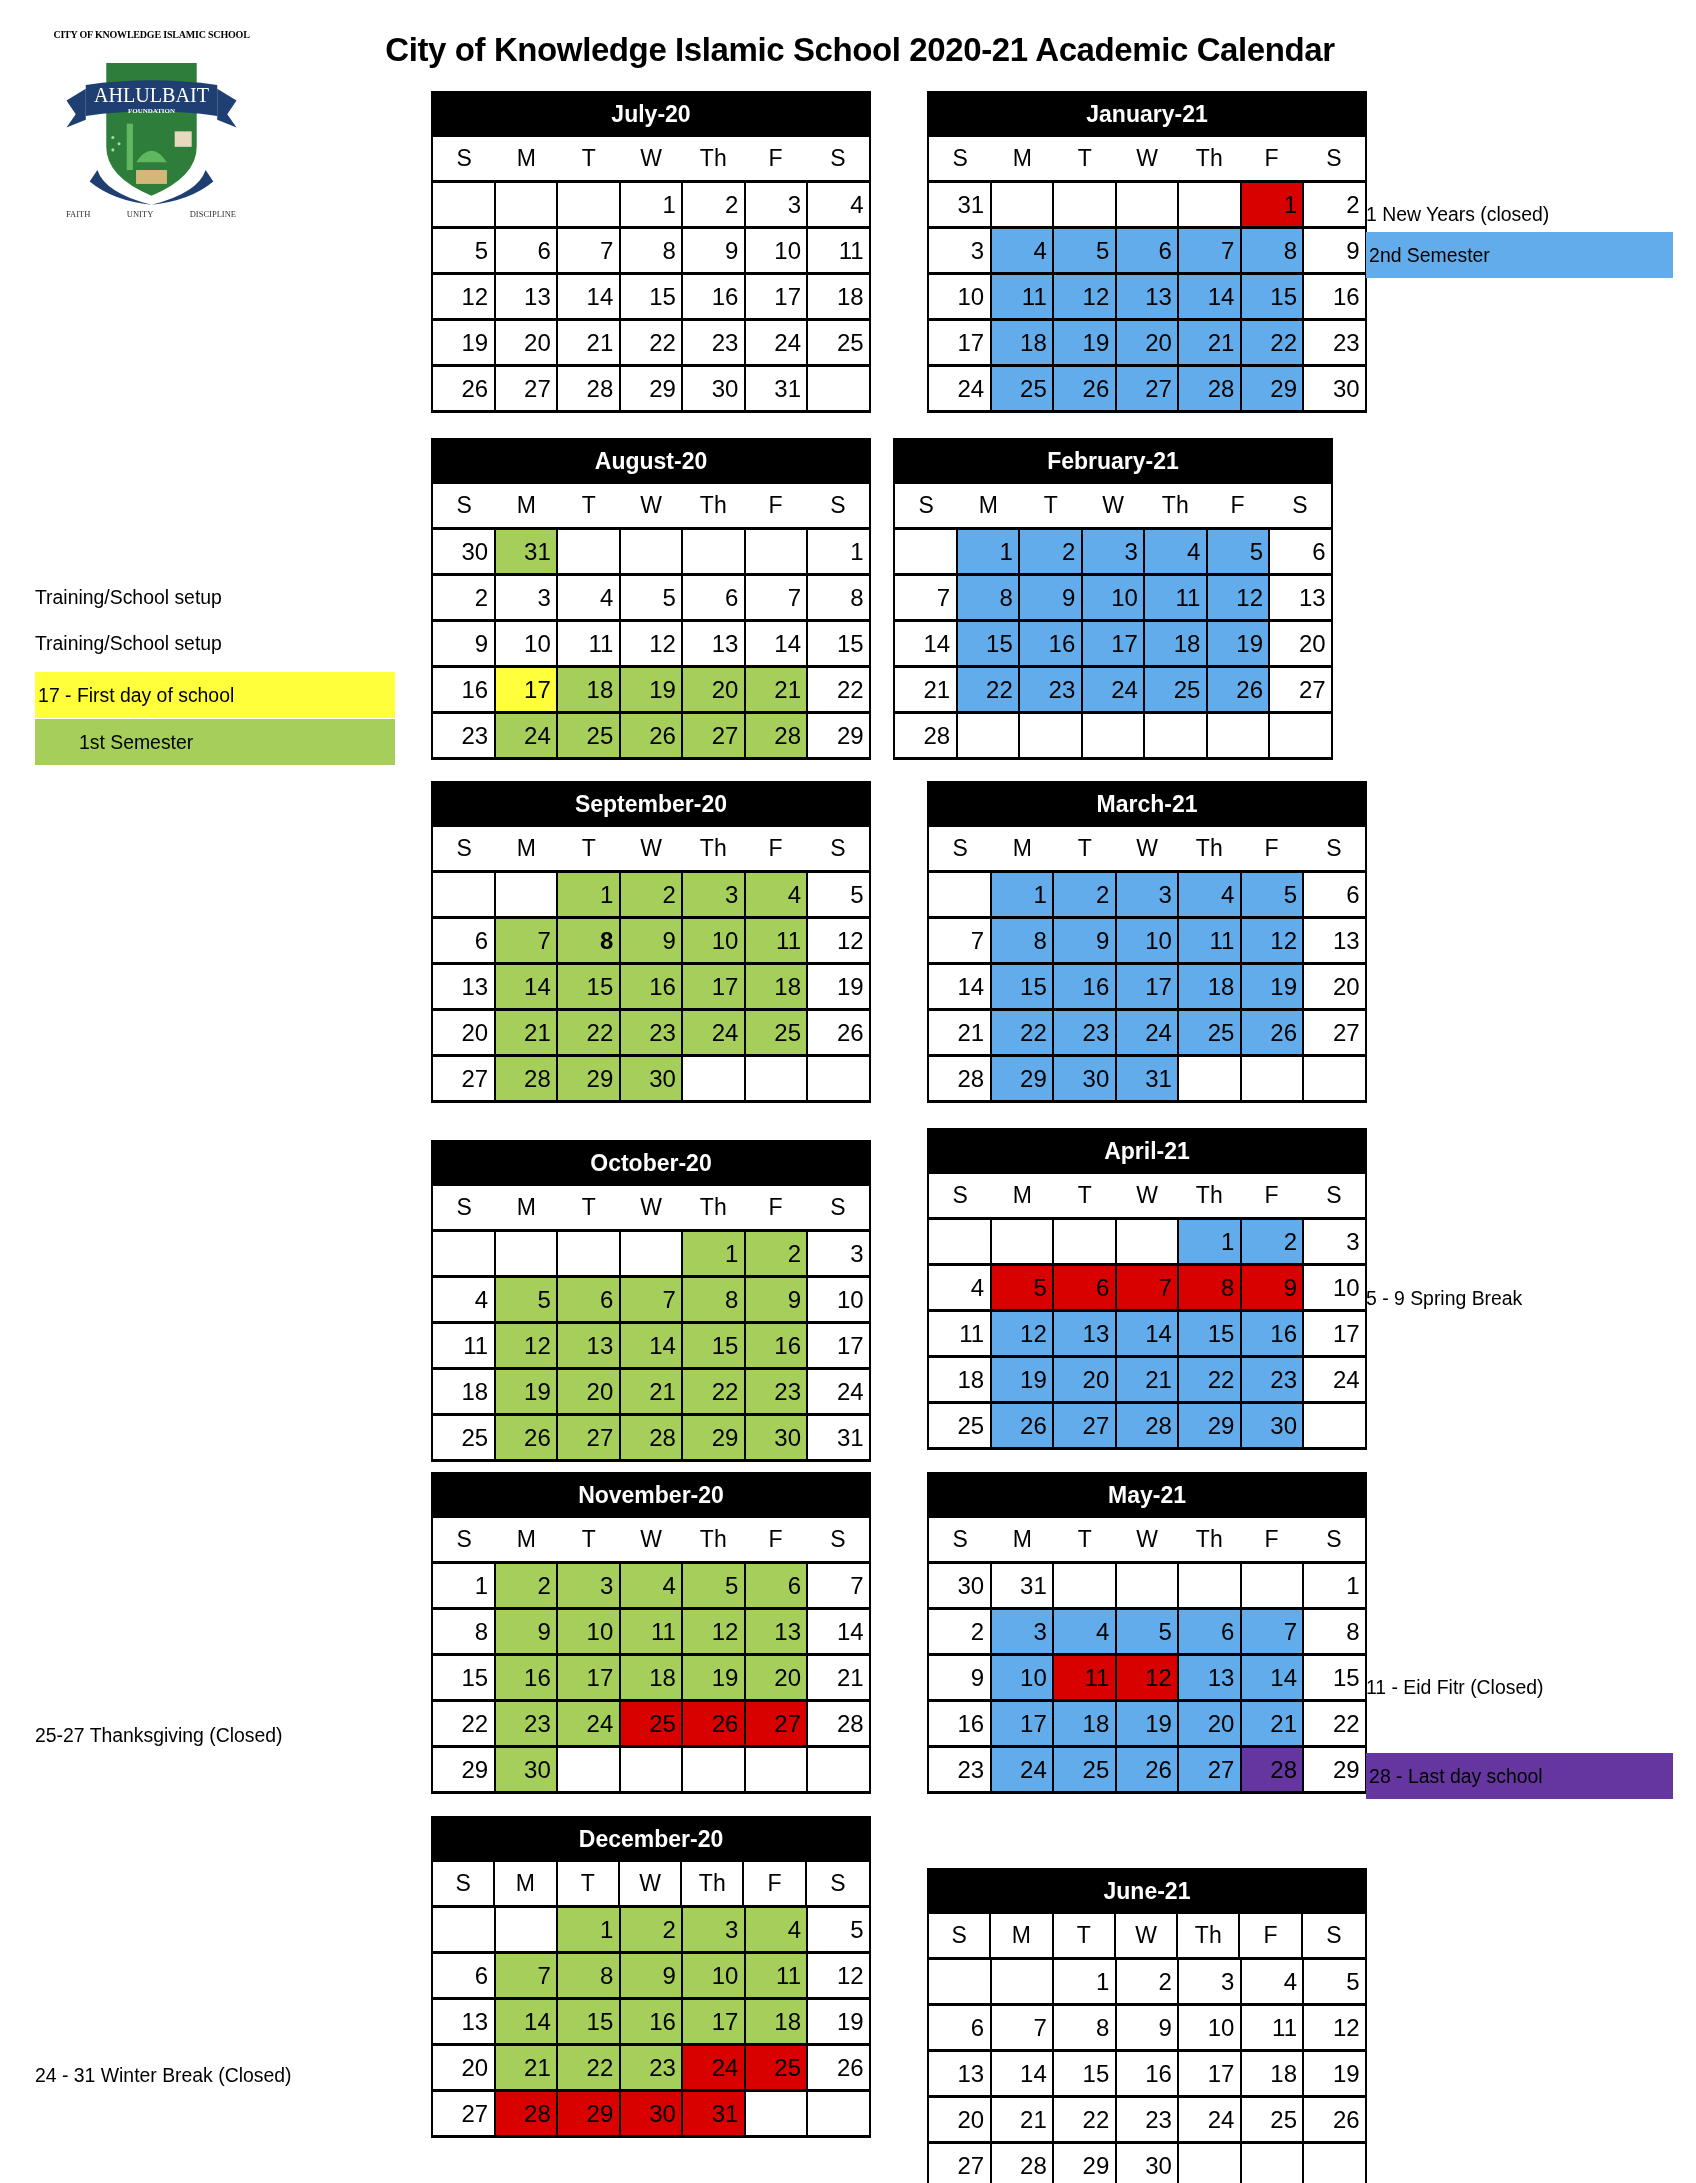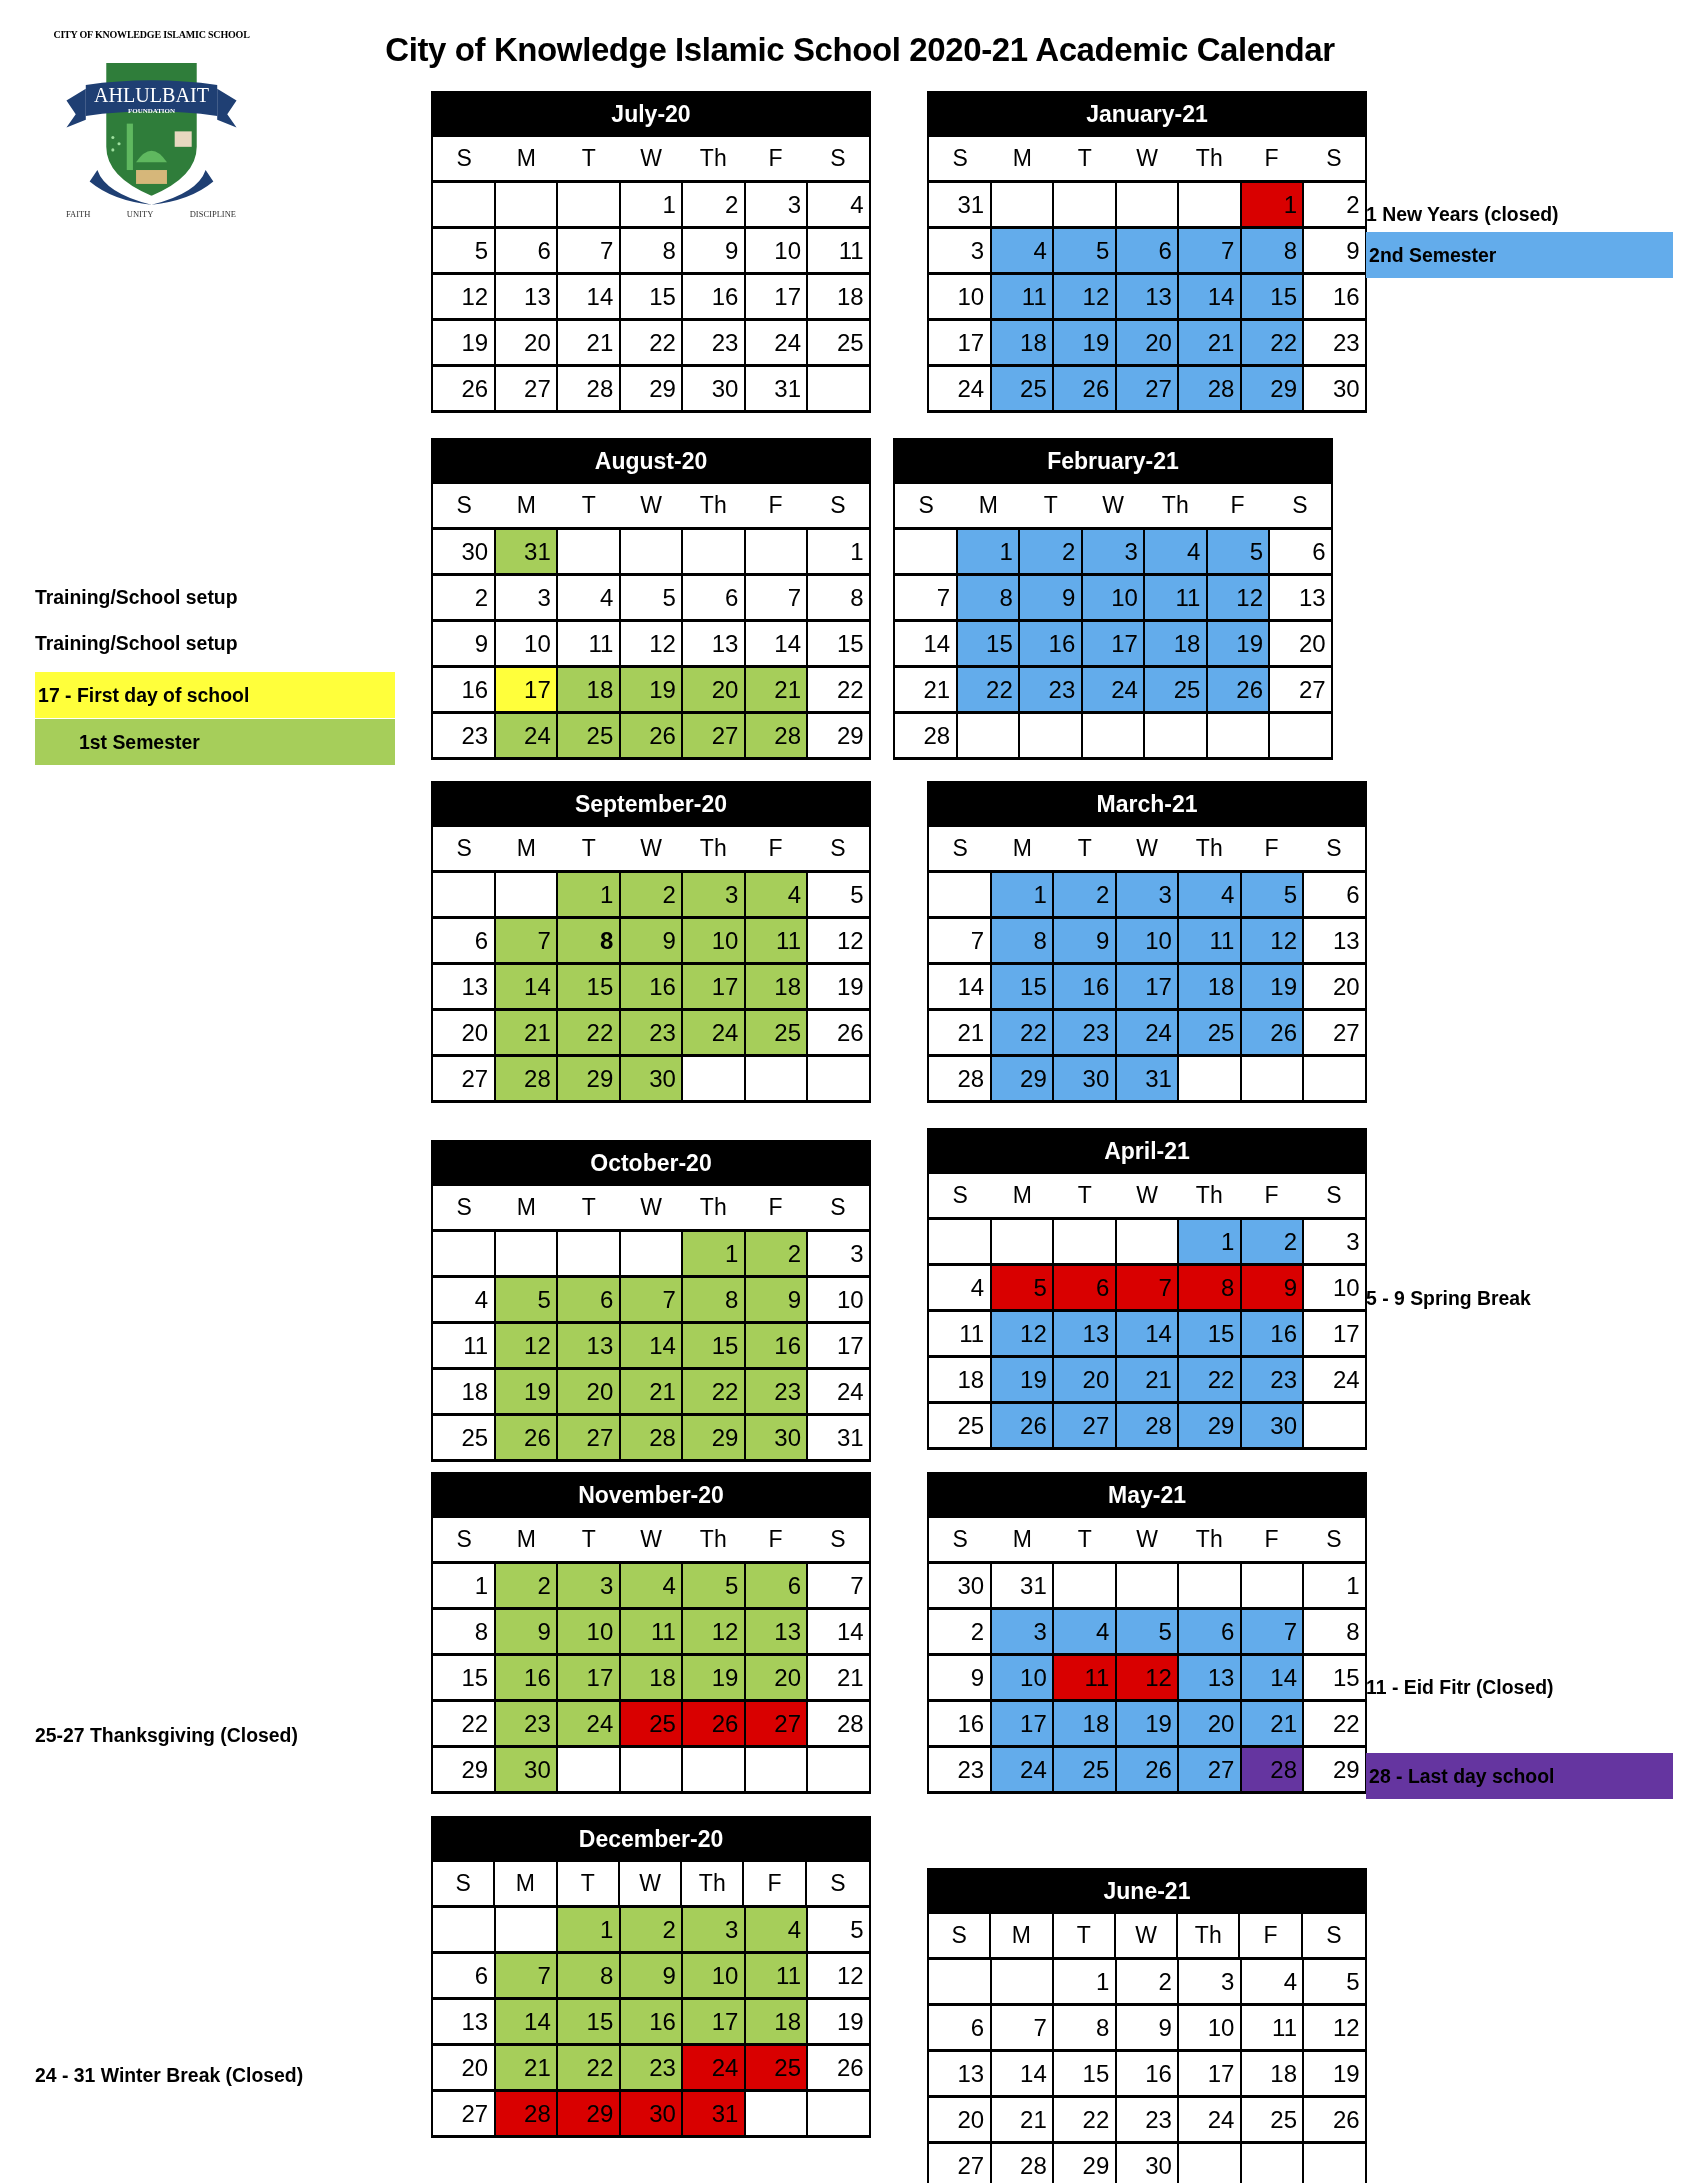--- a/index.html
+++ b/index.html
@@ -21,21 +21,21 @@
   .wd { display: flex; align-items: center; justify-content: center; font-size: 23px; }
   .grid { display: grid; grid-template-columns: repeat(7, 1fr); grid-auto-rows: 46px; border-left: 2.3px solid #000; }
   .cell { border-right: 2.3px solid #000; border-bottom: 3.9px solid #000; display: flex; align-items: center; justify-content: flex-end; padding-right: 5.4px; font-size: 24px; background: #fff; }
   .cell.bold { font-weight: bold; }
   .c-green { background: #a6ce5a; }
   .c-blue { background: #63aceb; }
   .c-red { background: #d90000; }
   .c-yellow { background: #ffff3b; }
   .c-purple { background: #6535a0; }
 
-  .note { position: absolute; font-weight: bold; font-size: 19.4px; display: flex; align-items: center; white-space: nowrap; }
+  .note { position: absolute; font-weight: normal; font-size: 19.4px; display: flex; align-items: center; white-space: nowrap; }
   .note.band { padding-left: 3.1px; }
 </style>
 </head>
 <body>
 
 <div class="logo">
   <div class="logo-top">CITY OF KNOWLEDGE ISLAMIC SCHOOL</div>
   <svg width="201" height="163" viewBox="0 0 260 210">
     <path d="M70 20 L190 20 L190 130 Q190 170 130 195 Q70 170 70 130 Z" fill="#2f7d3a" stroke="#ffffff" stroke-width="3"></path>
     <path d="M20 70 L45 55 L45 95 L20 105 L32 88 Z" fill="#1f3f73"></path>

